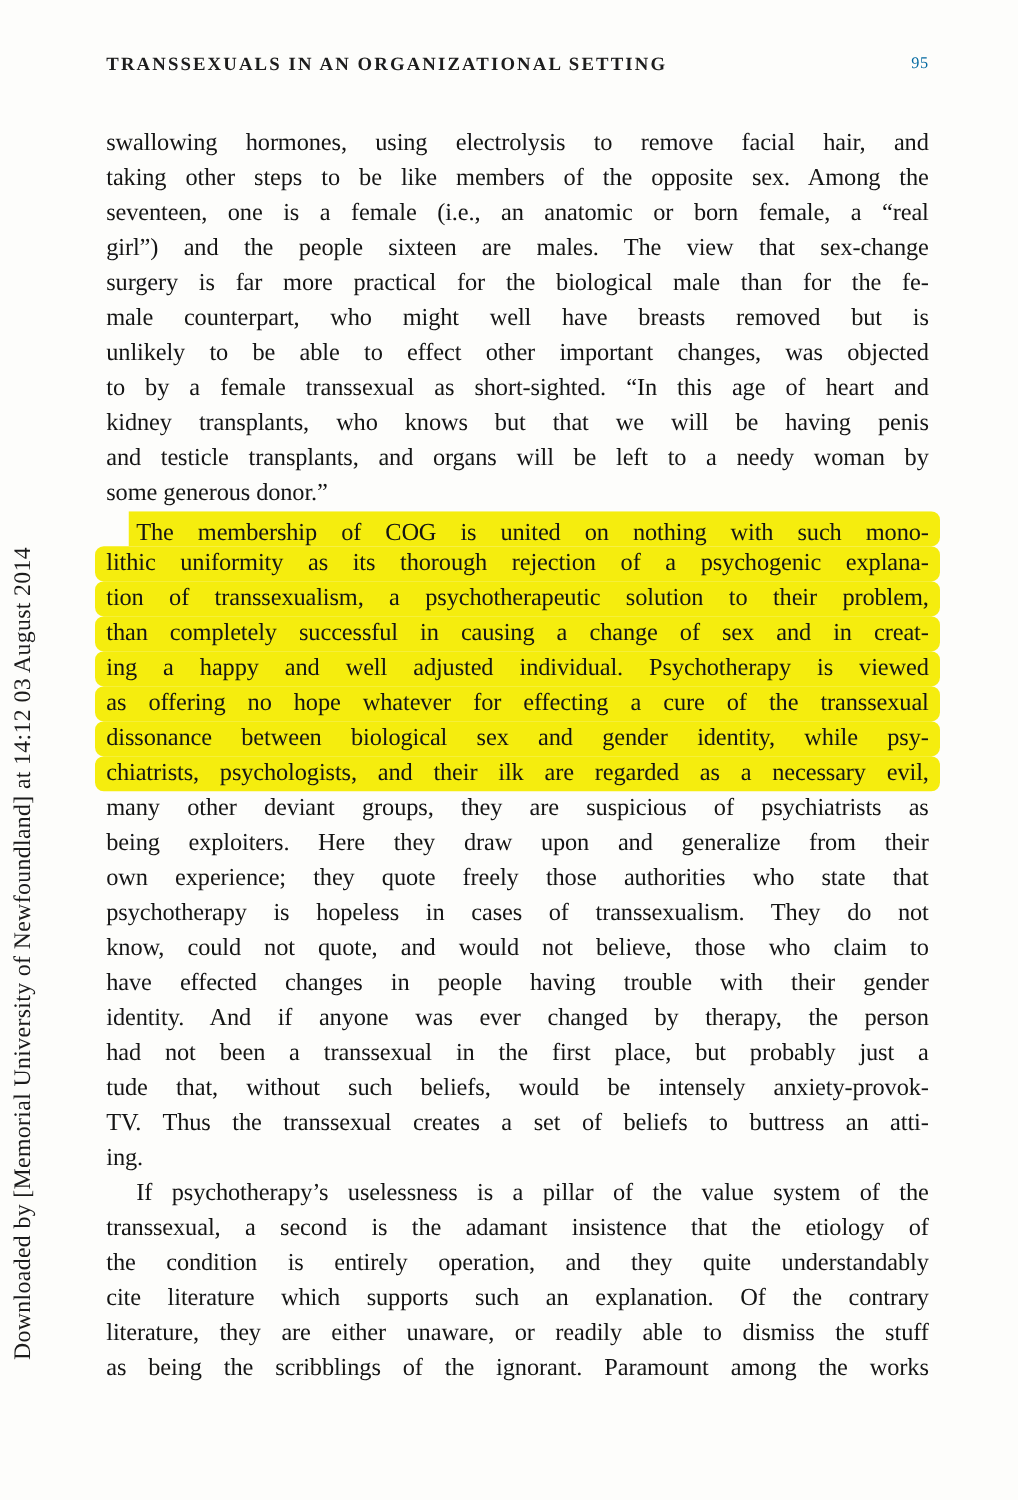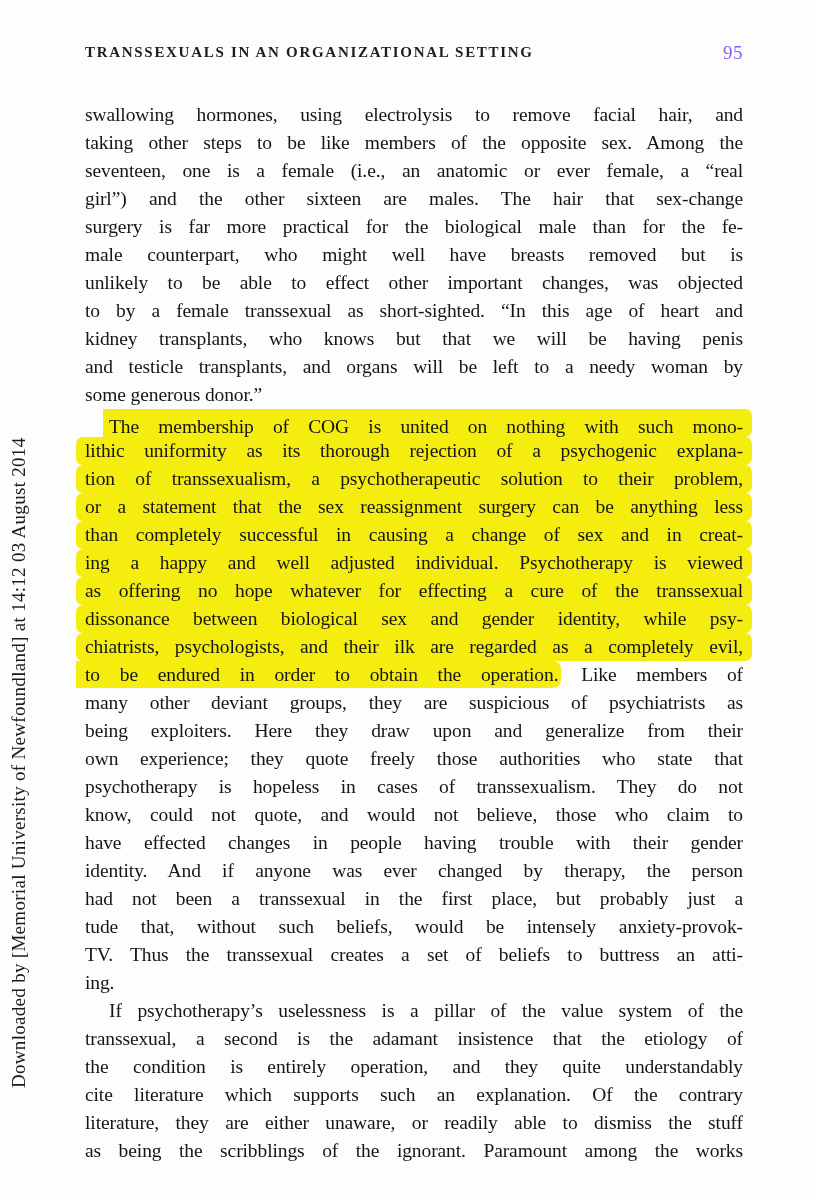--- a/index.html
+++ b/index.html
@@ -41,23 +41,23 @@
     text-align: left;
     font-size: 15px;
     font-weight: bold;
     letter-spacing: 1.7px;
     color: #1d1d1d;
   }
   .page-number {
     position: absolute;
     right: 0;
     top: -2px;
-    font-size: 19px;
+    font-size: 13px;
     letter-spacing: 0.5px;
-    color: #8b5cf6;
+    color: #0369a1;
   }
   
   .bodytext {
     position: absolute;
     left: 85px;
     top: 101px;
     width: 658px;
     font-size: 19.5px;
     letter-spacing: -0.1px;
   }
@@ -103,39 +103,37 @@
   <div class="watermark">Downloaded by [Memorial University of Newfoundland] at 14:12 03 August 2014</div>
 
   <div class="header">
     <span class="running-title">TRANSSEXUALS IN AN ORGANIZATIONAL SETTING</span>
     <span class="page-number">95</span>
   </div>
 
   <div class="bodytext" id="body-text">
       <div class="line">swallowing hormones, using electrolysis to remove facial hair, and</div>
       <div class="line">taking other steps to be like members of the opposite sex. Among the</div>
-      <div class="line">seventeen, one is a female (i.e., an anatomic or ever female, a “real</div>
-      <div class="line">girl”) and the other sixteen are males. The hair that sex-change</div>
+      <div class="line">seventeen, one is a female (i.e., an anatomic or born female, a “real</div>
+      <div class="line">girl”) and the people sixteen are males. The view that sex-change</div>
       <div class="line">surgery is far more practical for the biological male than for the fe-</div>
       <div class="line">male counterpart, who might well have breasts removed but is</div>
       <div class="line">unlikely to be able to effect other important changes, was objected</div>
       <div class="line">to by a female transsexual as short-sighted. “In this age of heart and</div>
       <div class="line">kidney transplants, who knows but that we will be having penis</div>
       <div class="line">and testicle transplants, and organs will be left to a needy woman by</div>
       <div class="line para-end">some generous donor.”</div>
       <div class="line hl-first indent">The membership of COG is united on nothing with such mono-</div>
       <div class="line hl-full">lithic uniformity as its thorough rejection of a psychogenic explana-</div>
       <div class="line hl-full">tion of transsexualism, a psychotherapeutic solution to their problem,</div>
-      <div class="line hl-full">or a statement that the sex reassignment surgery can be anything less</div>
       <div class="line hl-full">than completely successful in causing a change of sex and in creat-</div>
       <div class="line hl-full">ing a happy and well adjusted individual. Psychotherapy is viewed</div>
       <div class="line hl-full">as offering no hope whatever for effecting a cure of the transsexual</div>
       <div class="line hl-full">dissonance between biological sex and gender identity, while psy-</div>
-      <div class="line hl-full">chiatrists, psychologists, and their ilk are regarded as a completely evil,</div>
-      <div class="line"><span class="hl-seg">to be endured in order to obtain the operation.</span><span> Like members of</span></div>
+      <div class="line hl-full">chiatrists, psychologists, and their ilk are regarded as a necessary evil,</div>
       <div class="line">many other deviant groups, they are suspicious of psychiatrists as</div>
       <div class="line">being exploiters. Here they draw upon and generalize from their</div>
       <div class="line">own experience; they quote freely those authorities who state that</div>
       <div class="line">psychotherapy is hopeless in cases of transsexualism. They do not</div>
       <div class="line">know, could not quote, and would not believe, those who claim to</div>
       <div class="line">have effected changes in people having trouble with their gender</div>
       <div class="line">identity. And if anyone was ever changed by therapy, the person</div>
       <div class="line">had not been a transsexual in the first place, but probably just a</div>
       <div class="line">tude that, without such beliefs, would be intensely anxiety-provok-</div>
       <div class="line">TV. Thus the transsexual creates a set of beliefs to buttress an atti-</div>

